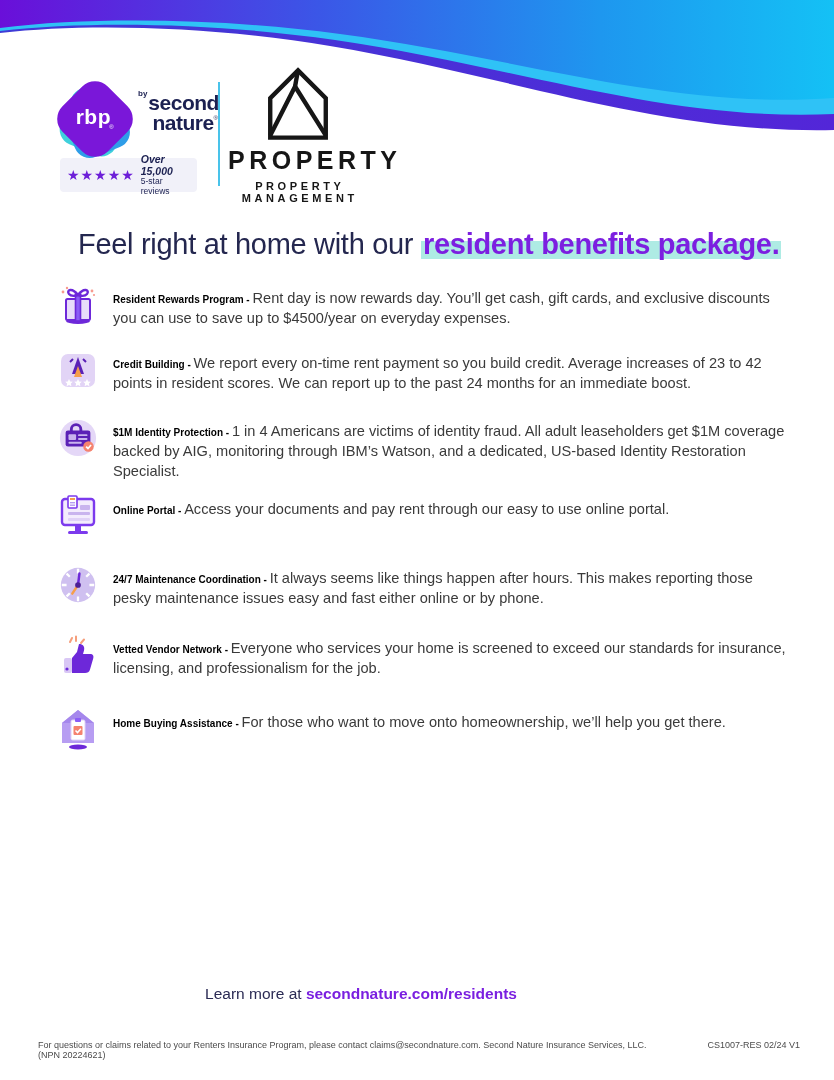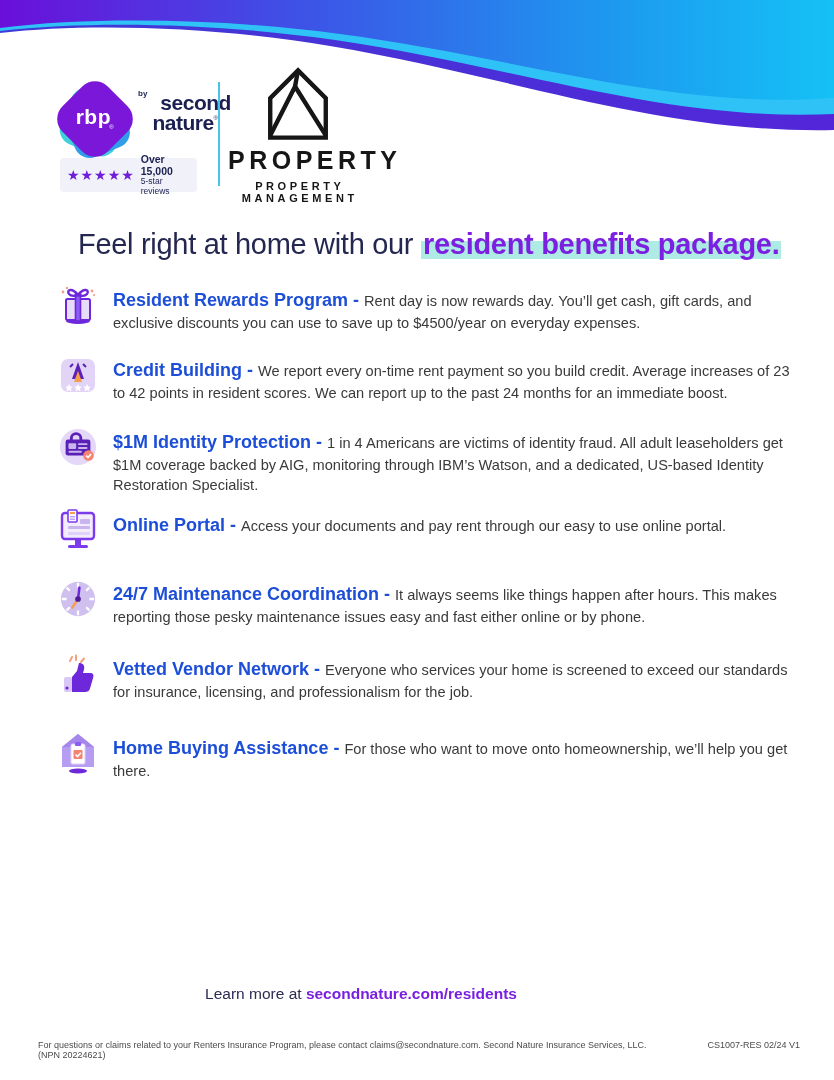--- a/index.html
+++ b/index.html
@@ -13,47 +13,47 @@
   .header { position: absolute; top: 66px; left: 0; width: 834px; height: 140px; }
 
   .rbp-logo { position: absolute; left: 62px; top: 20px; width: 68px; height: 68px; }
   .rbp-teal { position: absolute; left: 2px; top: 6px; width: 60px; height: 60px; background: #3fd0dc; border-radius: 16px; transform: rotate(23deg); }
   .rbp-blue { position: absolute; left: 6px; top: 10px; width: 58px; height: 58px; background: #2f9de8; border-radius: 16px; transform: rotate(68deg); }
   .rbp-purple { position: absolute; left: 1px; top: 1px; width: 64px; height: 64px; background: #7a17d9; border-radius: 18px; transform: rotate(45deg); display: flex; align-items: center; justify-content: center; }
   .rbp-purple span { transform: rotate(-45deg); color: #fff; font-weight: bold; font-size: 21px; letter-spacing: 0.5px; }
   .rbp-purple sup { transform: rotate(-45deg); color: #fff; font-size: 6px; margin-top: -12px; }
 
   .sn-wordmark { position: absolute; left: 138px; top: 24px; width: 80px; text-align: right; color: #1b2051; line-height: 0.92; }
-  .sn-by { font-size: 8px; font-weight: bold; vertical-align: 14px; margin-right: 13px; }
+  .sn-by { font-size: 8px; font-weight: bold; vertical-align: 14px; margin-right: 1px; }
   .sn-line { font-size: 21px; font-weight: 800; letter-spacing: -0.5px; }
   .sn-reg { font-size: 6px; vertical-align: 10px; }
 
   .reviews-badge { position: absolute; left: 60px; top: 92px; width: 137px; height: 34px; background: #f1f1f9; border-radius: 4px; display: flex; align-items: center; padding: 0 7px; gap: 6px; }
   .stars { color: #6d1fd8; font-size: 14px; letter-spacing: 1px; white-space: nowrap; }
   .reviews-text { color: #1b2051; line-height: 1.15; }
-  .reviews-line1 { font-size: 10.5px; font-weight: bold; }
+  .reviews-line1 { font-size: 10.5px; font-weight: bold; font-style: italic; }
   .reviews-line2 { font-size: 8.5px; }
 
   .divider { position: absolute; left: 218px; top: 16px; width: 2px; height: 104px; background: #49c3ea; }
 
   .pm-logo { position: absolute; left: 228px; top: 0px; width: 140px; text-align: center; }
   .pm-house { display: block; margin: 0 auto; }
   .pm-name { font-size: 25px; font-weight: 600; letter-spacing: 4.5px; color: #161616; margin-top: 4px; margin-right: -4.5px; font-family: "Liberation Sans", sans-serif; }
   .pm-sub { font-size: 11px; font-weight: bold; letter-spacing: 3.6px; color: #161616; margin-top: 5px; margin-right: -3.6px; }
 
   
   .headline { position: absolute; left: 78px; top: 228px; width: 740px; font-size: 29px; color: #24274f; font-weight: 500; letter-spacing: -0.3px; }
   .headline .hl { color: #7c1fe0; font-weight: 800; background: linear-gradient(to bottom, transparent 42%, #aeebe4 42%, #aeebe4 96%, transparent 96%); padding: 0 2px; }
 
   
   .benefits { position: absolute; left: 58px; top: 284px; width: 736px; }
   .benefit { display: flex; align-items: flex-start; gap: 15px; }
   .benefit .icon-box { width: 40px; height: 42px; flex: 0 0 40px; display: flex; align-items: center; justify-content: center; }
   .benefit .copy { font-size: 14.6px; line-height: 1.38; color: #3a3a3a; padding-top: 4px; }
-  .benefit .copy b { color: #1d4ed8; font-weight: 700; font-size: 18px; }
+  .benefit .copy b { color: #000000; font-weight: 700; font-size: 10px; }
 
   
   .learn-more { position: absolute; top: 985px; left: 0; width: 722px; text-align: center; font-size: 15.5px; color: #2b2b54; }
   .learn-more a { color: #7a1fe0; font-weight: 800; text-decoration: none; }
 
   
   .footnote { position: absolute; top: 1040px; left: 38px; width: 620px; font-size: 9px; color: #4b4b4b; }
   .doc-code { position: absolute; top: 1040px; right: 34px; font-size: 9px; color: #4b4b4b; }
 </style>
 </head>

